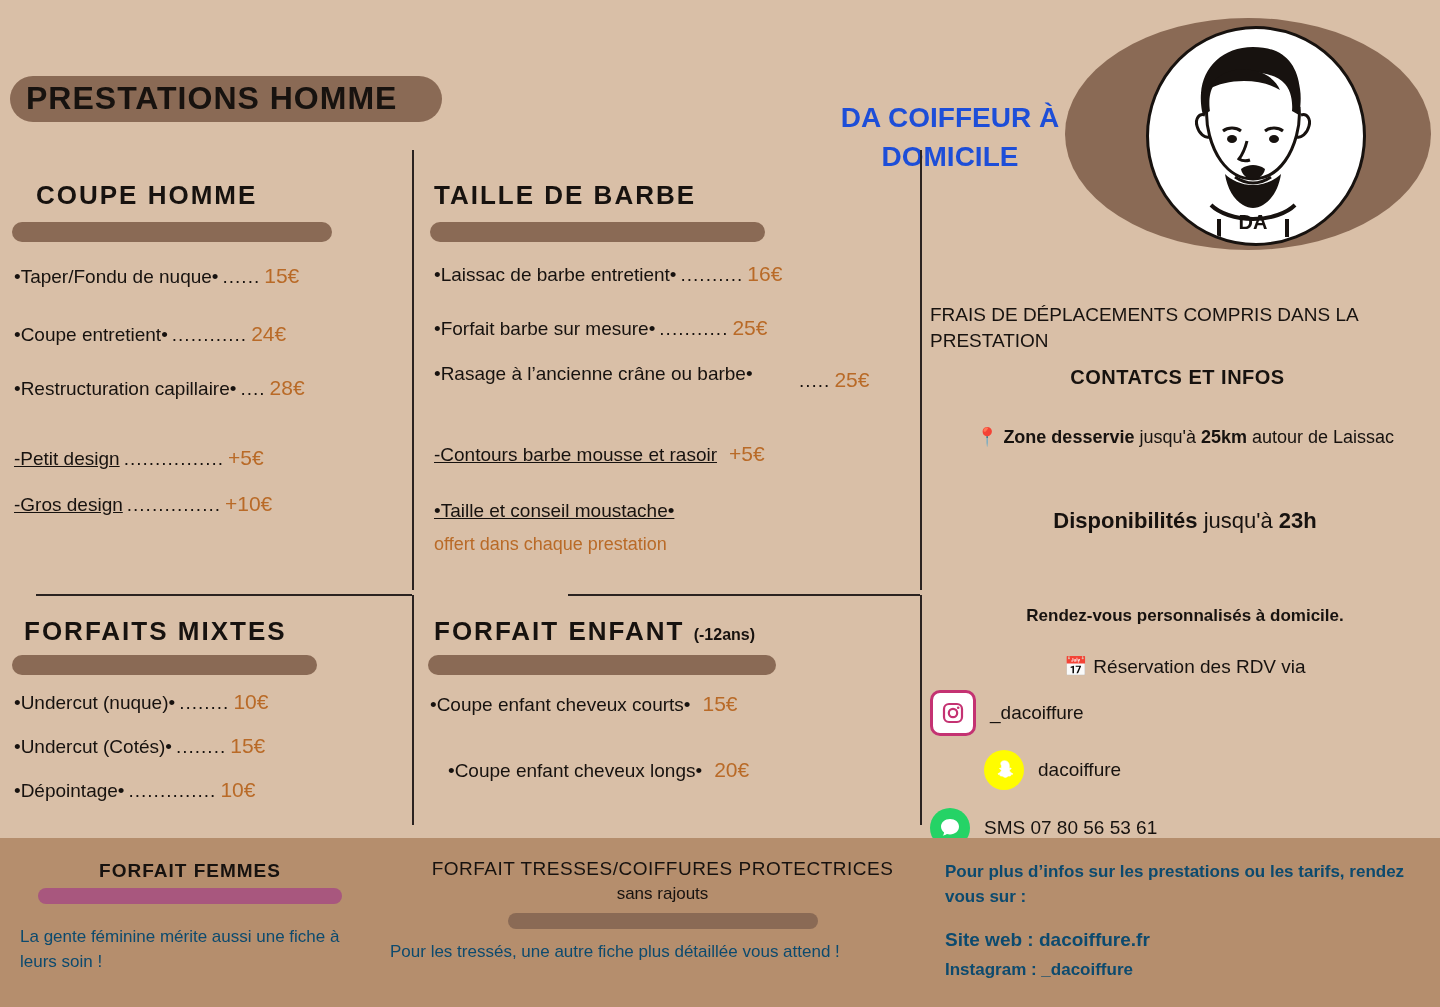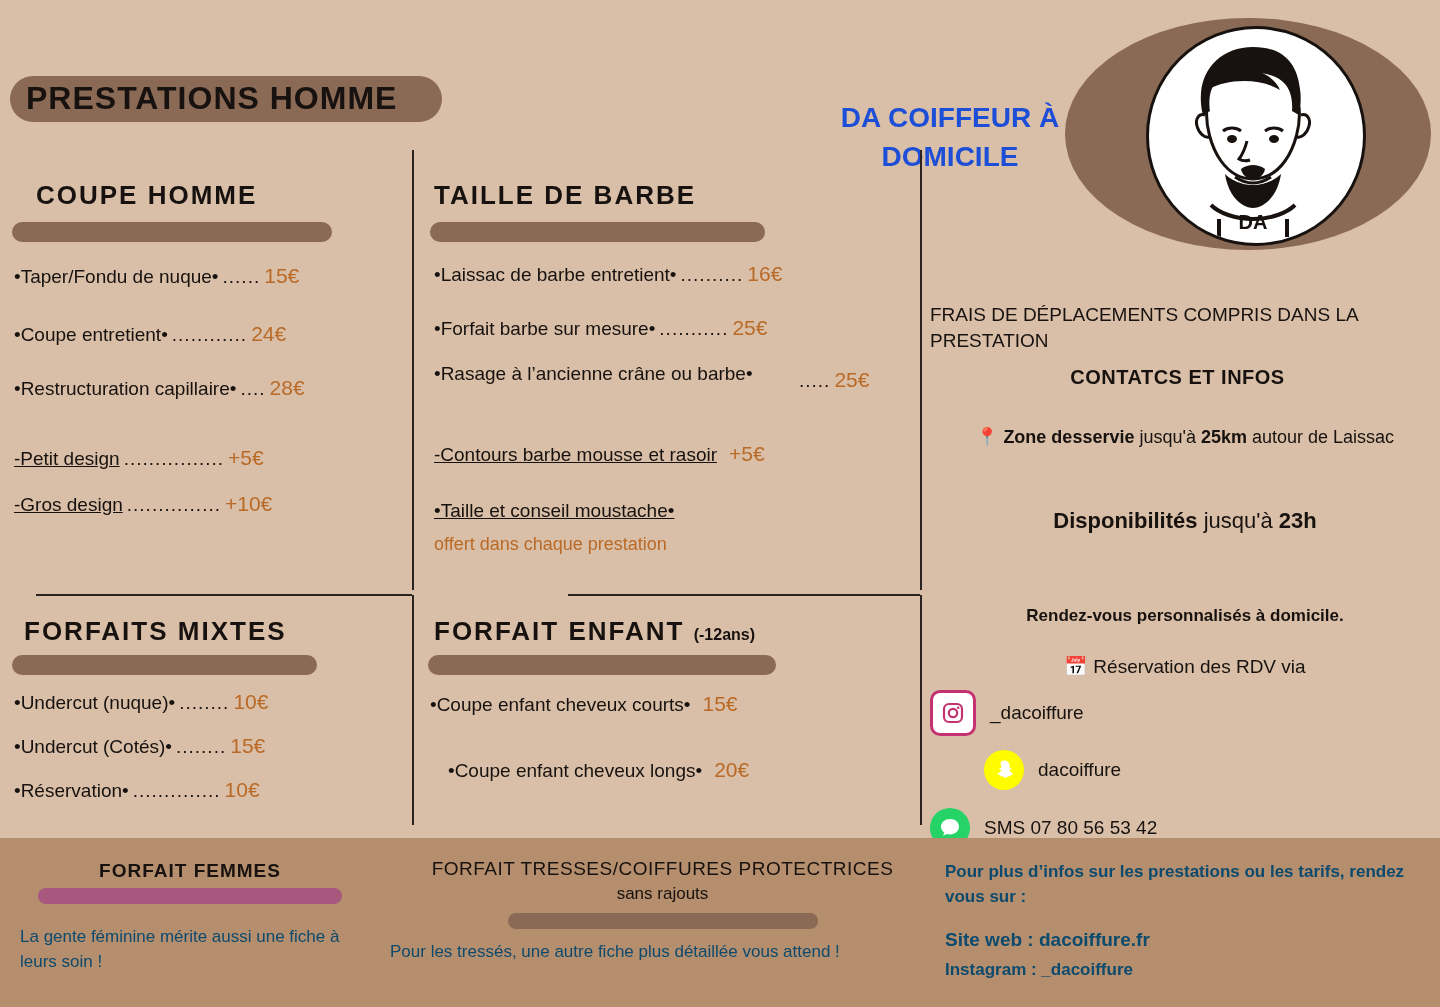--- a/index.html
+++ b/index.html
@@ -340,21 +340,21 @@
     <span class="lbl">•Undercut (nuque)•</span>
     <span class="dots">........</span>
     <span class="price">10€</span>
   </div>
   <div class="row" style="left:14px; top:734px;">
     <span class="lbl">•Undercut (Cotés)•</span>
     <span class="dots">........</span>
     <span class="price">15€</span>
   </div>
   <div class="row" style="left:14px; top:778px;">
-    <span class="lbl">•Réservation•</span>
+    <span class="lbl">•Dépointage•</span>
     <span class="dots">..............</span>
     <span class="price">10€</span>
   </div>
 
   <div class="sec-underline" style="left:428px; top:655px; width:348px;"></div>
   <div class="sec-head" style="left:434px; top:616px;">
     <span>FORFAIT ENFANT</span>
     <span class="sec-sub">(-12ans)</span>
   </div>
 
@@ -405,21 +405,21 @@
     </span>
     <span>dacoiffure</span>
   </div>
 
   <div class="social-row" style="left:930px; top:808px;">
     <span class="ic ic-sms">
       <svg width="24" height="24" viewBox="0 0 24 24" fill="#ffffff">
         <path d="M12 3C6.9 3 3 6.4 3 10.6c0 2.3 1.2 4.4 3.1 5.8-.1 1-.6 2.3-1.4 3.3 1.6-.2 3.2-.9 4.2-1.6 1 .3 2 .4 3.1.4 5.1 0 9-3.4 9-7.9S17.1 3 12 3z"></path>
       </svg>
     </span>
-    <span>SMS 07 80 56 53 42</span>
+    <span>SMS 07 80 56 53 61</span>
   </div>
 
   <div class="bottom-band"></div>
 
   <div class="bb-head" style="left:20px; top:860px; width:340px; font-size:19px; font-weight:bold; letter-spacing:1px;">FORFAIT FEMMES</div>
   <div class="bb-pill" style="left:38px; top:888px; width:304px; background:#a8577e;"></div>
   <div class="bb-text" style="left:20px; top:925px; width:340px; font-size:17px;">La gente féminine mérite aussi une fiche à leurs soin !</div>
 
   <div class="bb-head" style="left:390px; top:884px; width:545px; font-size:17px;">sans rajouts</div>
   <div class="bb-head" style="left:390px; top:858px; width:545px; font-size:19px; letter-spacing:.5px;">FORFAIT TRESSES/COIFFURES PROTECTRICES</div>

